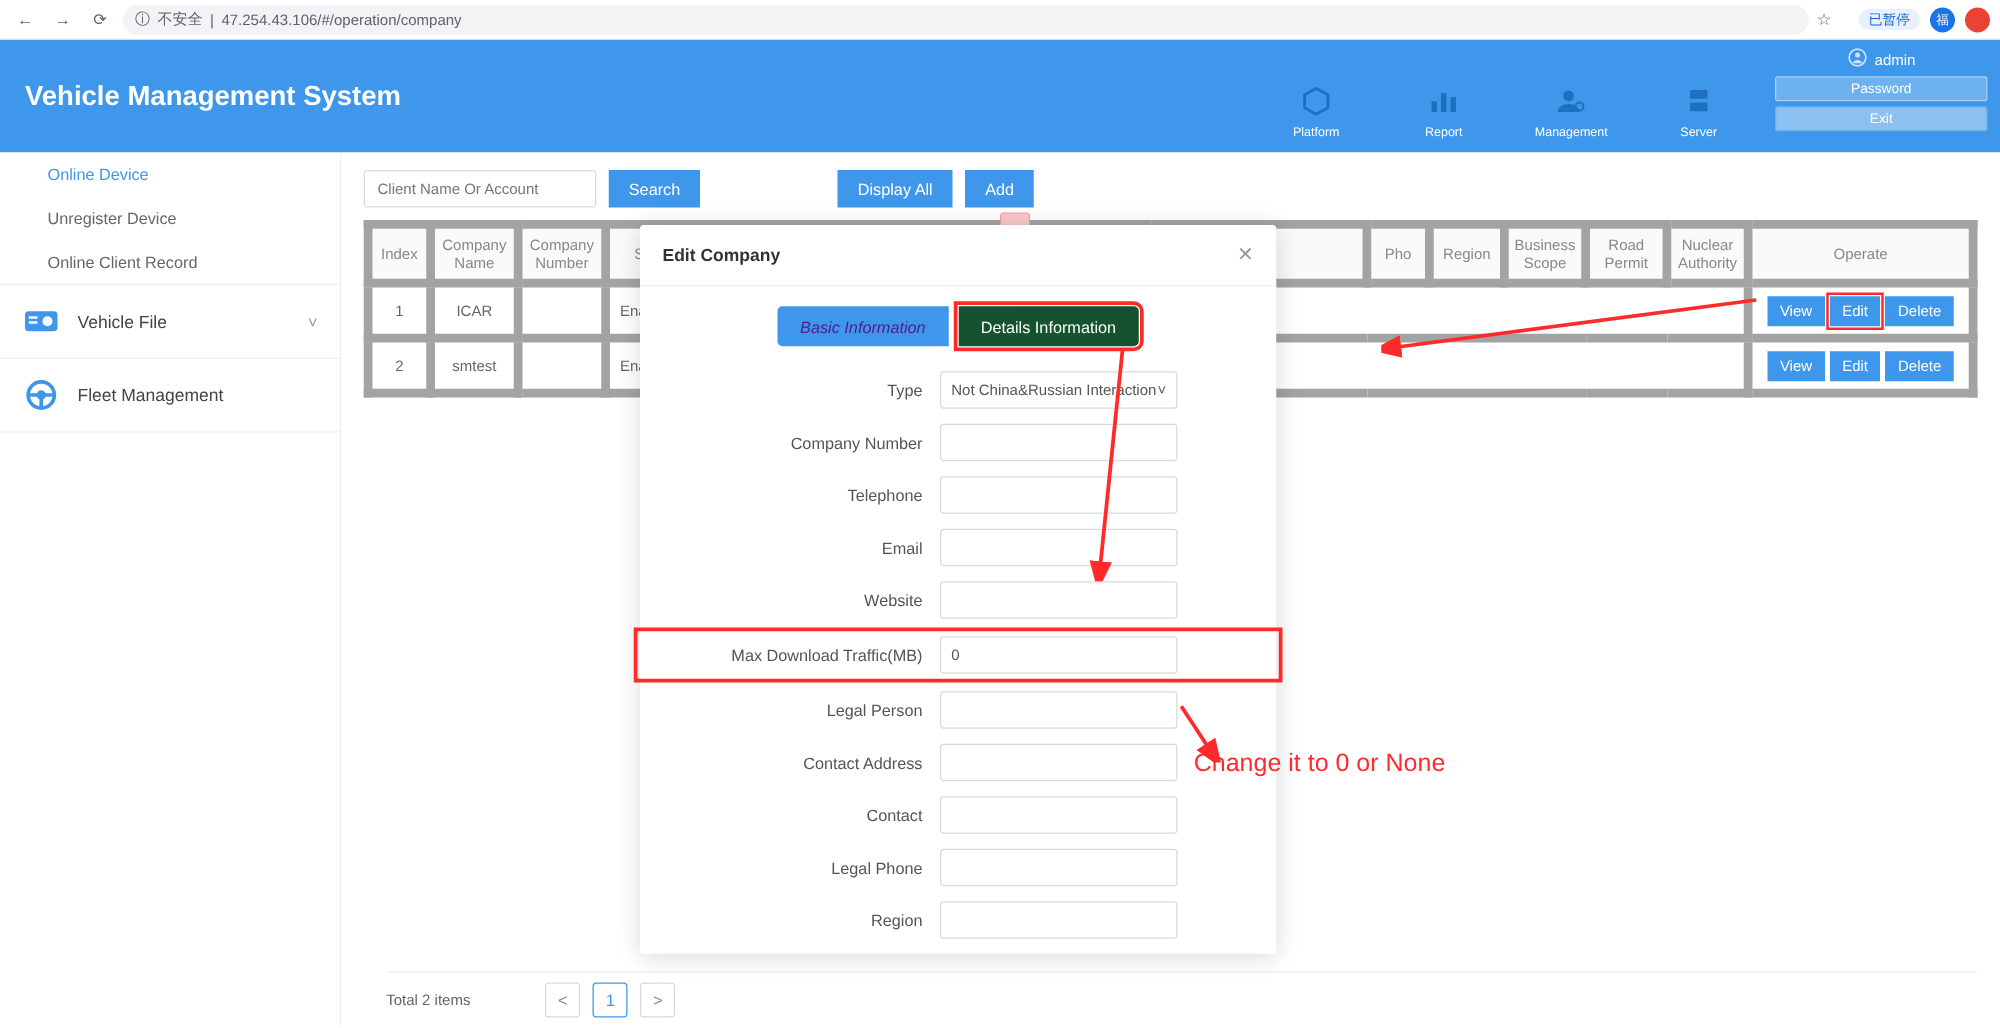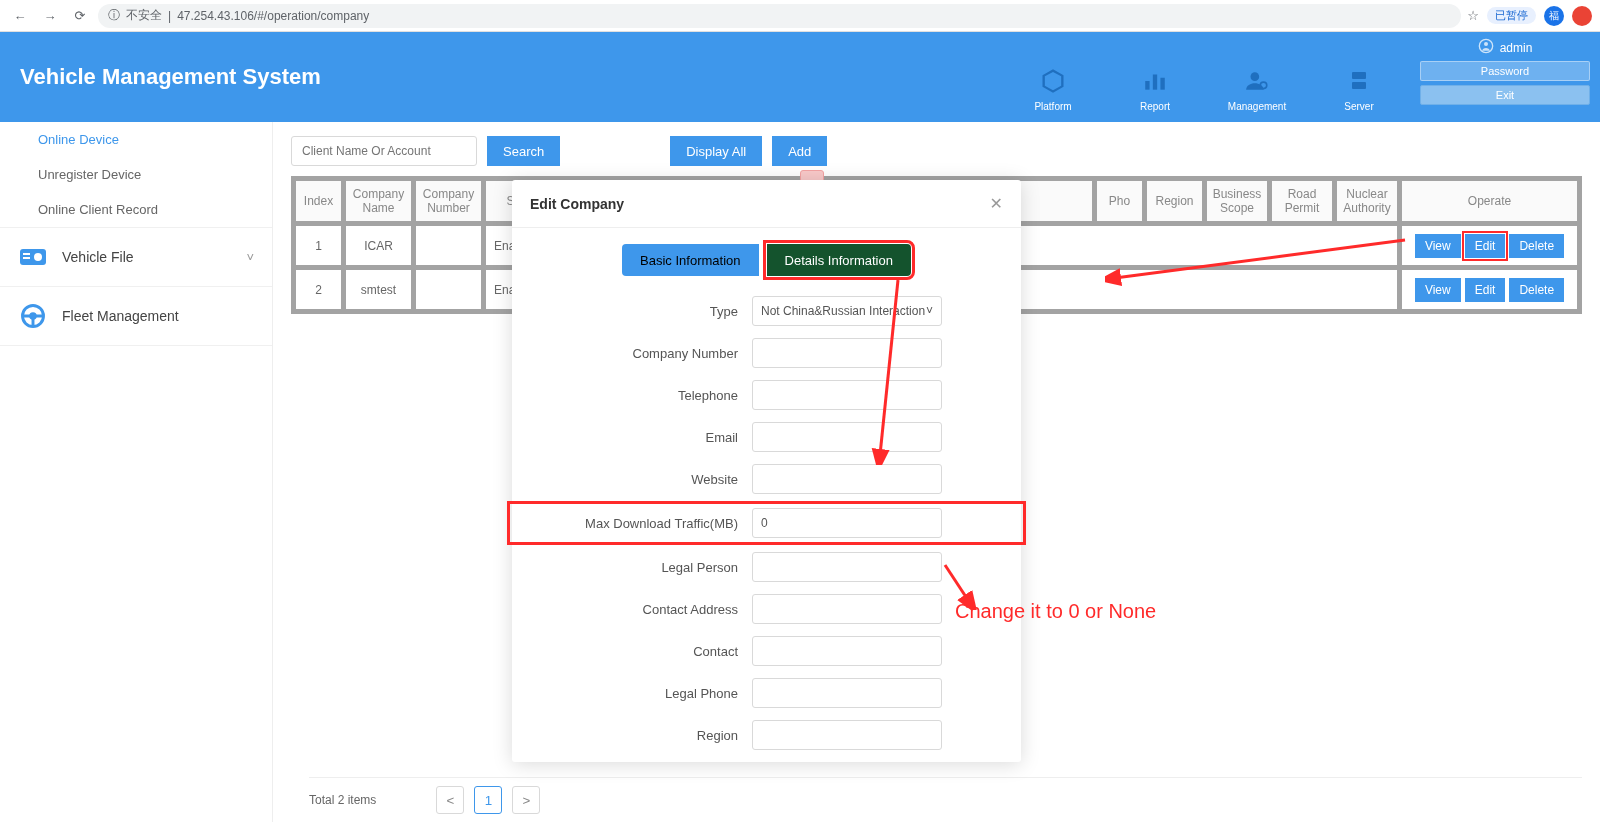--- a/index.html
+++ b/index.html
@@ -4,21 +4,21 @@
 <style>
 * { box-sizing: border-box; margin: 0; padding: 0; }
 body { font-family: -apple-system, BlinkMacSystemFont, "Segoe UI", Arial, sans-serif; font-size: 13px; color: #333; background: #fff; width: 1600px; height: 822px; overflow: hidden; position: relative; }
 
 
 .browser-bar { height: 32px; background: #fff; border-bottom: 1px solid #e0e0e0; display: flex; align-items: center; padding: 0 8px; gap: 6px; }
 .browser-bar .nav-btn { width: 24px; height: 24px; display: flex; align-items: center; justify-content: center; color: #5f6368; cursor: pointer; }
 .browser-bar .url-bar { flex: 1; height: 24px; background: #f1f3f4; border-radius: 12px; display: flex; align-items: center; padding: 0 10px; color: #5f6368; font-size: 12px; gap: 6px; }
 .browser-bar .url-bar .warn { color: #5f6368; }
 .browser-bar .right-icons { display: flex; align-items: center; gap: 8px; color: #5f6368; }
-.pill { background: #e8f0fe; color: #1967d2; border-radius: 10px; padding: 1px 8px; font-size: 11px; }
+.pill { background: #e8f0fe; color: #1967d2; border-radius: 10px; padding: 1px 8px; font-size: 11px; margin-left: 14px; }
 .blue-circle { width: 20px; height: 20px; border-radius: 50%; background: #1a73e8; color: #fff; display: flex; align-items: center; justify-content: center; font-size: 10px; }
 .red-circle { width: 20px; height: 20px; border-radius: 50%; background: #ea4335; }
 
 
 .app-header { height: 90px; background: #3e97eb; color: #fff; display: flex; align-items: stretch; justify-content: space-between; }
 .app-header .logo { font-size: 22px; font-weight: 600; display: flex; align-items: center; padding-left: 20px; }
 .app-header .main-nav { display: flex; align-items: flex-end; }
 .nav-item { width: 102px; text-align: center; padding-bottom: 10px; cursor: pointer; }
 .nav-item .nav-icon { height: 36px; display: flex; align-items: center; justify-content: center; color: #1f6fbf; margin-bottom: 2px; }
 .nav-item .nav-label { font-size: 10px; color: #fff; }
@@ -40,37 +40,37 @@
 .side-sub .sub-item.active { color: #3e97eb; }
 .side-head.highlight-red { outline: 2px solid #ff2a2a; outline-offset: -4px; }
 
 .main { flex: 1; background: #fff; padding: 14px 18px 0 18px; position: relative; display: flex; flex-direction: column; }
 .toolbar { display: flex; gap: 10px; align-items: center; margin-bottom: 10px; }
 .text-input { height: 30px; border: 1px solid #d9d9d9; border-radius: 3px; padding: 0 10px; font-size: 12px; width: 186px; }
 .btn { height: 30px; border: none; border-radius: 0; background: #3e97eb; color: #fff; padding: 0 16px; font-size: 13px; cursor: pointer; }
 .btn.small { height: 24px; padding: 0 10px; font-size: 12px; }
 
 table.data { width: 100%; border-collapse: collapse; table-layout: fixed; }
-table.data th, table.data td { border: 5px solid #a3a3a3; padding: 6px 4px; font-size: 12px; text-align: center; color: #666; height: 44px; overflow: hidden; }
+table.data th, table.data td { border: 7px solid #a3a3a3; padding: 6px 4px; font-size: 12px; text-align: center; color: #666; height: 44px; overflow: hidden; }
 table.data th { background: #fafafa; color: #888; font-weight: 400; }
 .op-cell { display: flex; gap: 4px; justify-content: center; }
 .edit-highlight { outline: 2px solid #ff2a2a; outline-offset: 1px; }
 
 .pager { border-top: 1px solid #eee; padding: 8px 0; display: flex; align-items: center; gap: 10px; color: #666; font-size: 12px; margin-left: 18px; }
 .pg-btn { width: 28px; height: 28px; border: 1px solid #d9d9d9; border-radius: 3px; background: #fff; cursor: pointer; color: #888; }
 .pg-btn.active { border-color: #3e97eb; color: #3e97eb; }
 
 
 .modal { position: absolute; left: 512px; top: 180px; width: 509px; background: #fff; box-shadow: 0 2px 20px rgba(0,0,0,0.15); border-radius: 3px; z-index: 10; }
 .modal-head { display: flex; justify-content: space-between; align-items: center; padding: 14px 18px; border-bottom: 1px solid #eee; }
 .modal-title { font-size: 14px; font-weight: 600; color: #333; }
 .close-x { color: #999; cursor: pointer; font-size: 16px; }
 .tab-row { display: flex; justify-content: center; gap: 0; padding: 16px 0 20px 0; }
 .tab-btn { height: 32px; border: none; padding: 0 18px; font-size: 13px; cursor: pointer; }
-.tab-btn.primary { background: #3e97eb; color: #000000; border-radius: 4px 0 0 4px; }
+.tab-btn.primary { background: #3e97eb; color: #4c1d95; border-radius: 4px 0 0 4px; font-style: italic; }
 .tab-btn.active { background: #14532d; color: #fff; border-radius: 0 4px 4px 0; }
 .tab-highlight { outline: 3px solid #ff2a2a; outline-offset: 1px; }
 .form-row { display: flex; align-items: center; margin-bottom: 12px; padding: 0 30px; }
 .form-label { width: 210px; text-align: right; padding-right: 14px; color: #555; font-size: 13px; }
 .form-control { flex: 1; }
 .form-control input, .form-control .select { width: 190px; height: 30px; border: 1px solid #d9d9d9; border-radius: 3px; padding: 0 8px; font-size: 12px; color: #555; background: #fff; }
 .form-control .select { display: flex; align-items: center; justify-content: space-between; cursor: pointer; }
 .row-highlight { outline: 3px solid #ff2a2a; outline-offset: 2px; padding-top: 2px; padding-bottom: 2px; }
 
 

